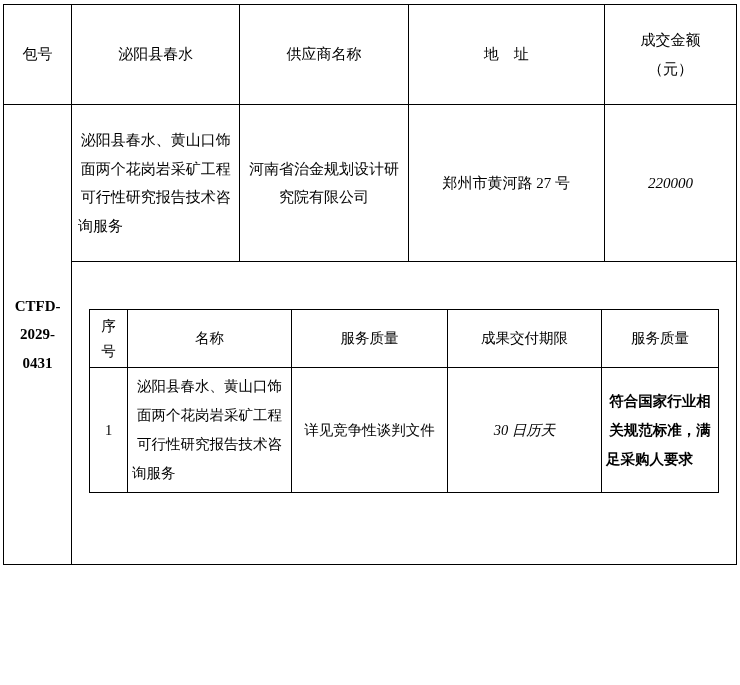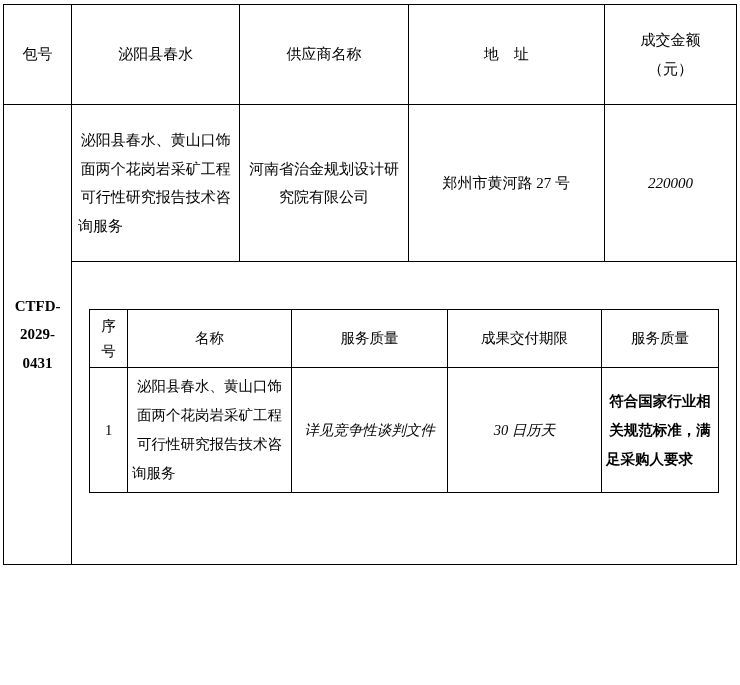--- a/index.html
+++ b/index.html
@@ -111,21 +111,20 @@
     text-align-last: left;
     line-height: 2.35;
     padding: 10px 12px;
     font-size: 14.5px;
   }
   .scope-cell {
     text-align: left;
     line-height: 2.2;
     padding: 10px 12px;
     font-size: 14.5px;
-    font-style: italic;
   }
   .deliver-cell {
     font-size: 14.5px;
     font-style: italic;
   }
   .quality-cell {
     text-align: justify;
     text-align-last: left;
     line-height: 2.35;
     padding: 10px 12px;

